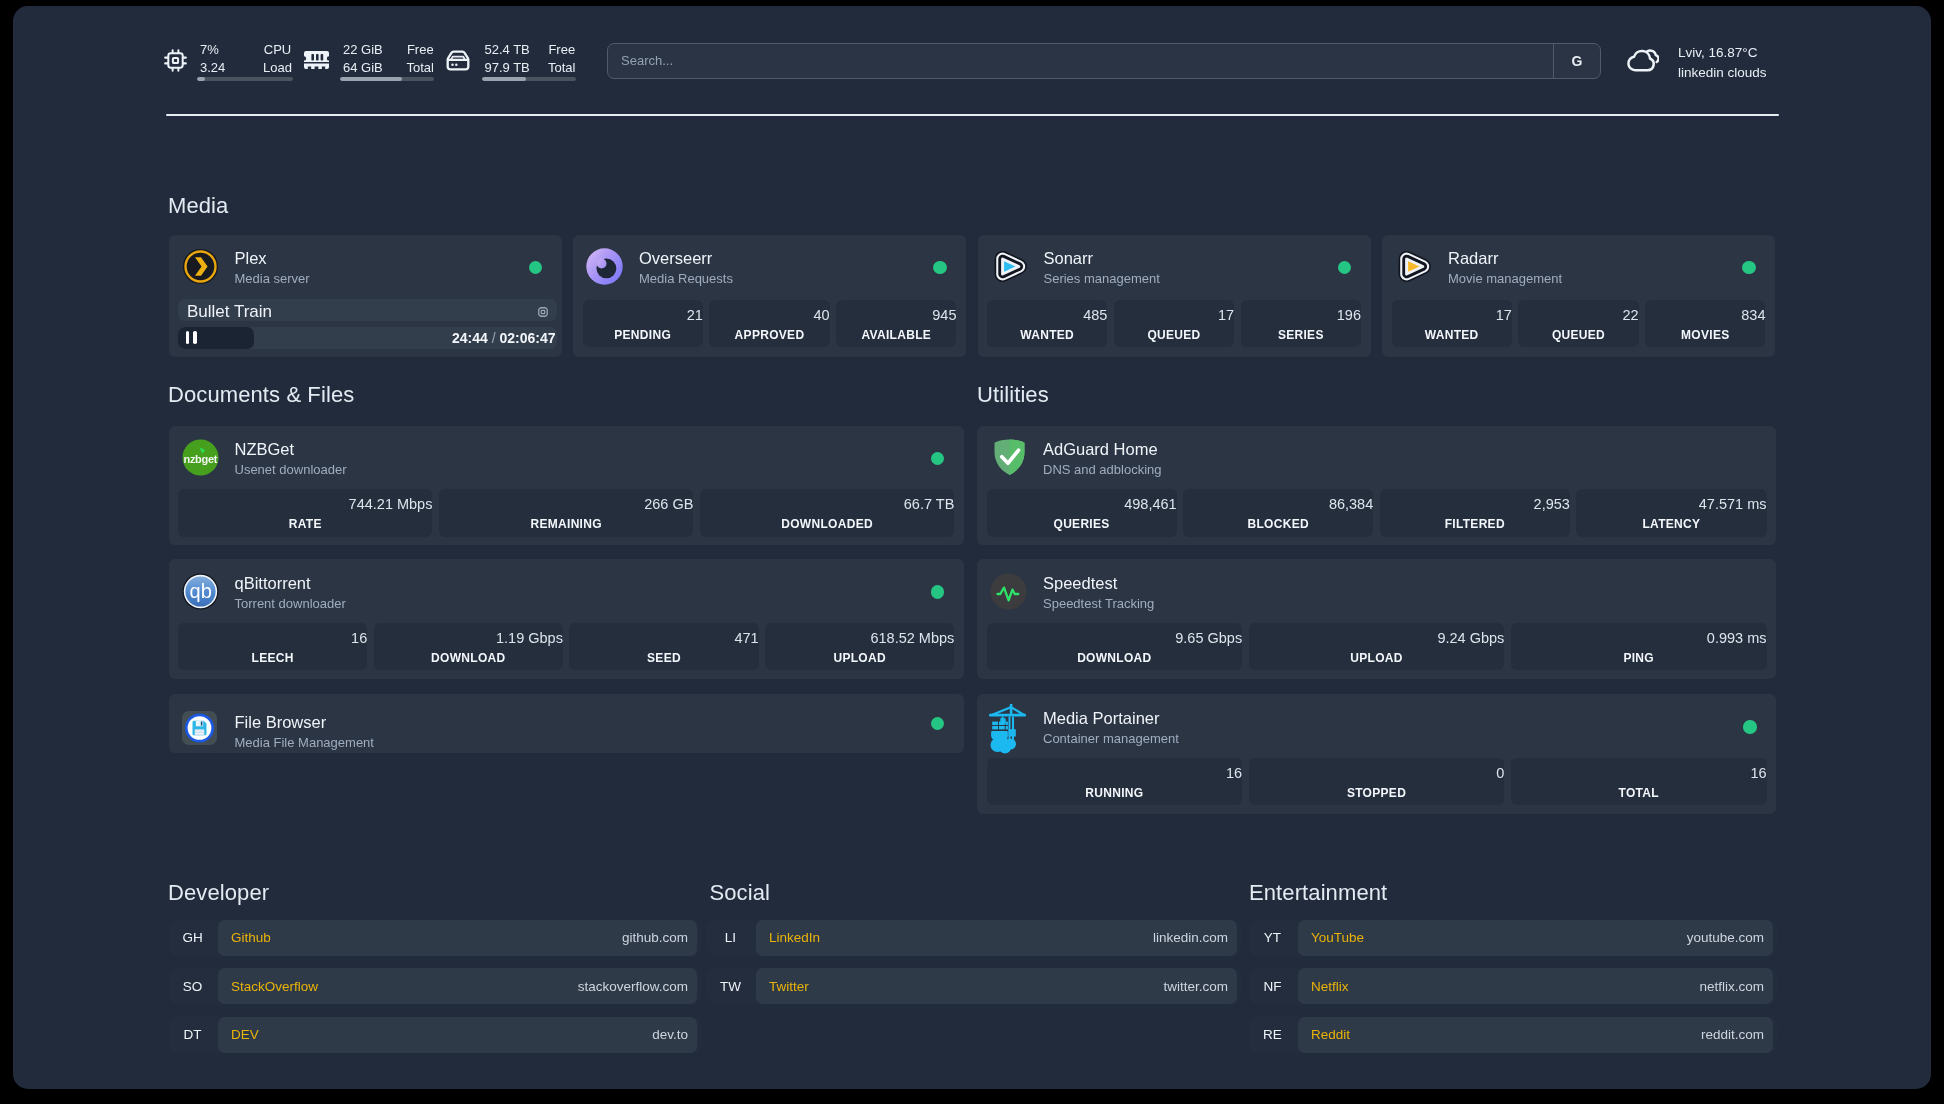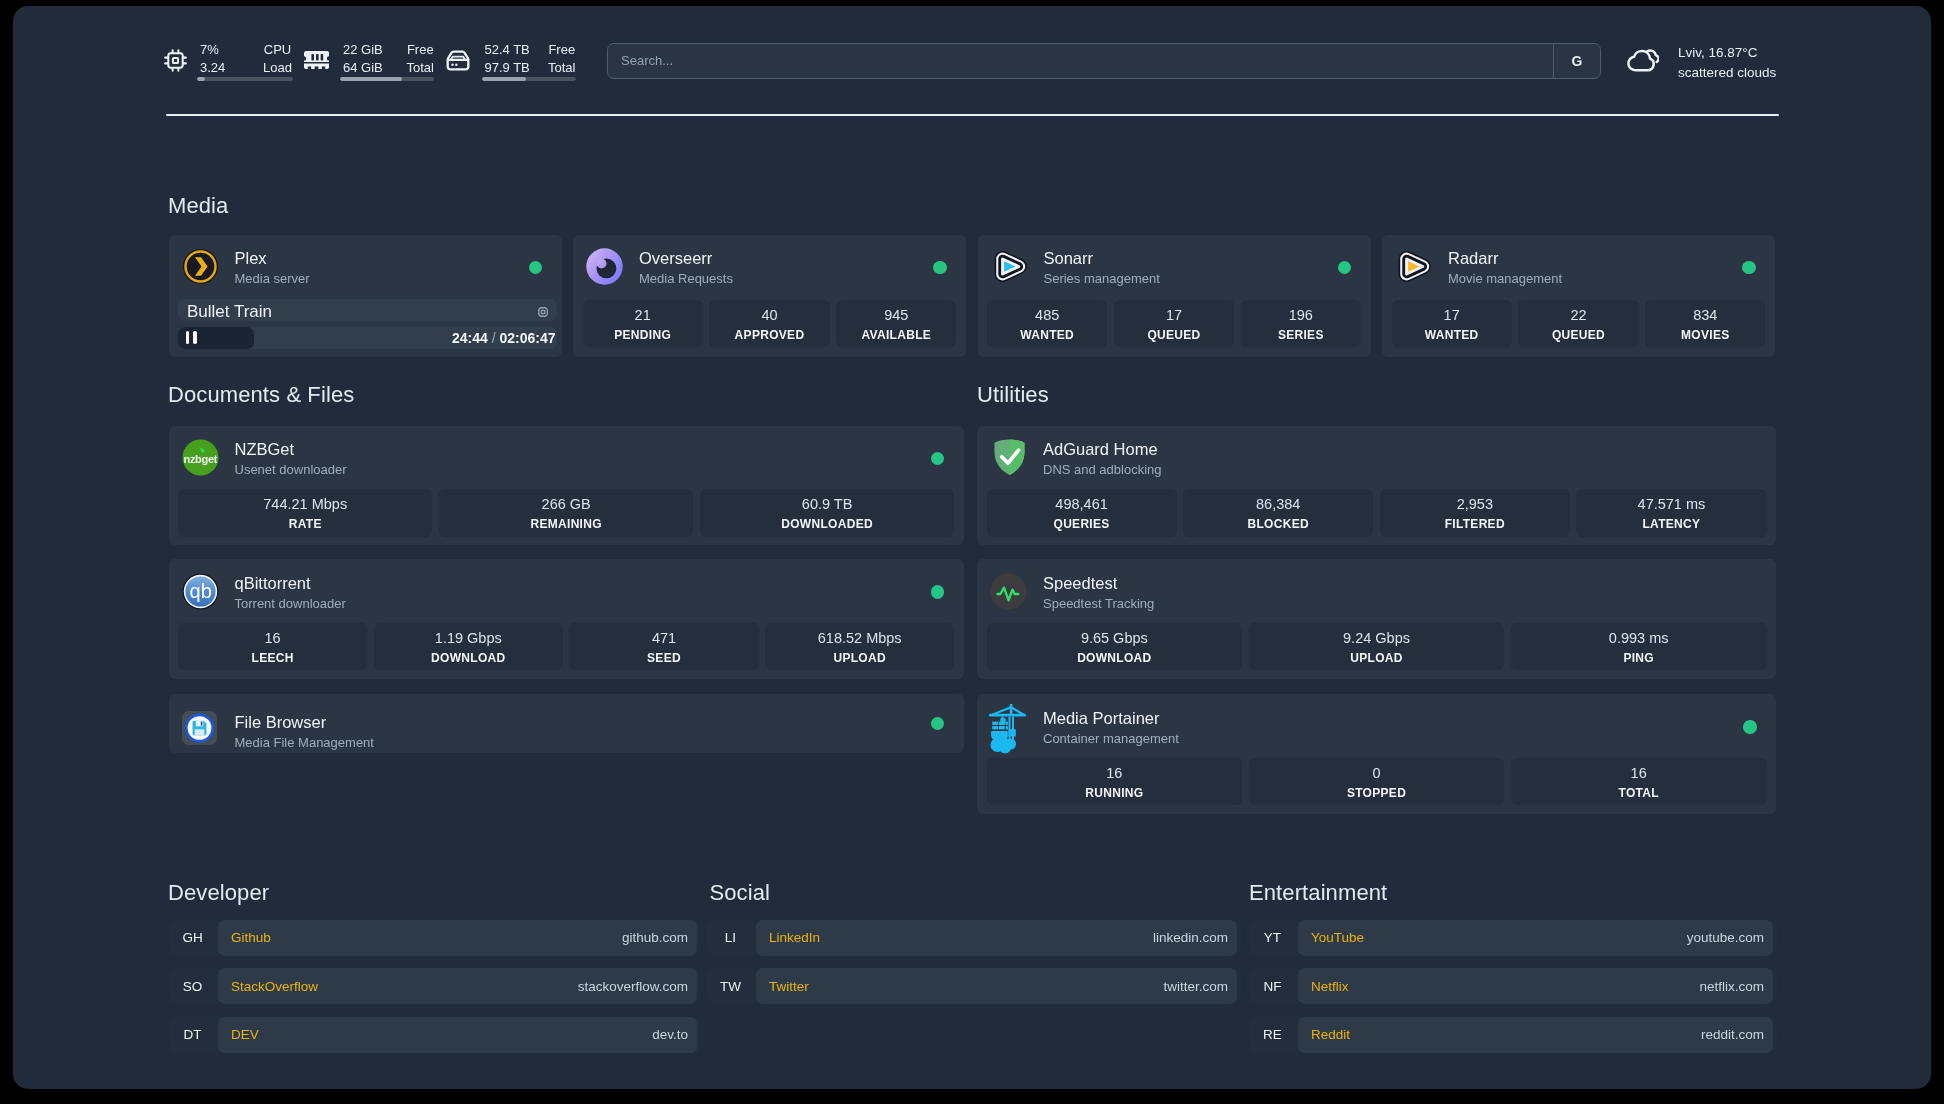--- a/index.html
+++ b/index.html
@@ -33,21 +33,21 @@
 
   .card { position:absolute; background:#2b3544; border-radius:6px; }
   .icon { position:absolute; left:13px; top:13.5px; width:37px; height:37px; }
   .t { position:absolute; left:66px; top:13.5px; font-size:16.5px; font-weight:500;
     line-height:21px; color:#f0f4f9; }
   .s { position:absolute; left:66px; top:34.5px; font-size:13px; line-height:19px; color:#9fadbf;text-align:center; }
   .dot { position:absolute; right:19.5px; top:26px; width:13.5px; height:13.5px;
     border-radius:50%; background:#25c684; }
   .stats { position:absolute; left:9.5px; right:9.5px; top:65px; height:47.5px; display:flex; gap:6.5px; }
   .stat { flex:1; background:#242e3d; border-radius:6px; text-align:center; padding-top:7px; }
-  .stat .n { font-size:14.5px; line-height:17.5px; color:#dde4ec; }
+  .stat .n { font-size:14.5px; line-height:17.5px; color:#dde4ec;text-align:right; }
   .stat .l { font-size:12px; line-height:17px; font-weight:700; color:#f4f7fb; letter-spacing:0.3px; margin-top:2.5px; }
 
   
   .mrow1 { position:absolute; left:9.5px; right:4.5px; top:64.8px; height:21.6px;
     background:#333e4d; border-radius:7px; }
   .mrow1 .mt { position:absolute; left:9px; top:2.5px; font-size:17px; font-weight:500; color:#eef2f8; }
   .mrow2 { position:absolute; left:9.5px; right:4.5px; top:92px; height:22px;
     background:#333e4d; border-radius:7px; overflow:hidden; }
   .mrow2 .fill { position:absolute; left:0; top:0; width:76px; height:100%;
     background:#1b2433; border-radius:7px; }
@@ -117,21 +117,21 @@
   <span class="gbox">G</span>
 </div>
 
 <svg class="abs" style="left:1625px;top:43px" width="34" height="31" viewBox="0 0 34 31">
   <g fill="none" stroke="#eef3f8" stroke-width="2.5" stroke-linecap="round" stroke-linejoin="round">
     <path d="M20.5 10.7 a5.4 5.4 0 0 1 10.2 1.4 a3.8 3.8 0 0 1 1 6.9"></path>
     <path fill="#212b3c" d="M10.2 27.2 h12.3 a6.1 6.1 0 0 0 2.5-11.7 a8.2 8.2 0 0 0 -16 -1.7 a6.75 6.75 0 0 0 1.2 13.4 z"></path>
   </g>
 </svg>
 <div class="weather-line" style="top:44.5px">Lviv, 16.87°C</div>
-<div class="weather-line" style="top:64.5px">scattered clouds</div>
+<div class="weather-line" style="top:64.5px">linkedin clouds</div>
 
 <div class="divider"></div>
 
 <h2 style="left:168px;top:193.3px">Media</h2>
 
 <div class="card" style="left:168.5px;top:234.5px;width:393px;height:122.5px">
   <svg class="icon" viewBox="0 0 37 37">
     <circle cx="18.5" cy="18.5" r="17.6" fill="#171a20"></circle>
     <circle cx="18.5" cy="18.5" r="15" fill="none" stroke="#e9a60e" stroke-width="2.4"></circle>
     <path d="M13 9.3 h6 l6.6 9.2 -6.6 9.2 h-6 l6.6-9.2 z" fill="#eeb011"></path>
@@ -263,21 +263,21 @@
   <div class="stats" style="top:63.5px">
     <div class="stat">
         <div class="n">744.21 Mbps</div>
         <div class="l">RATE</div>
       </div>
     <div class="stat">
         <div class="n">266 GB</div>
         <div class="l">REMAINING</div>
       </div>
     <div class="stat">
-        <div class="n">60.9 TB</div>
+        <div class="n">66.7 TB</div>
         <div class="l">DOWNLOADED</div>
       </div>
   </div>
 </div>
 
 <div class="card" style="left:977px;top:425.7px;width:799px;height:119.5px">
   <svg class="icon" style="left:13.5px;top:11.5px;height:40px" viewBox="0 0 37 40">
     <path d="M18.5 2.6 C12.9 2.6 7.5 3.7 3.5 5.7 L3.5 15.1 C3.5 25.5 9.4 33.4 18.5 38.1 C27.6 33.4 33.5 25.5 33.5 15.1 L33.5 5.7 C29.5 3.7 24.1 2.6 18.5 2.6 z" fill="#63ad76"></path>
     <path d="M18.5 2.6 c5.6 0 11 1.1 15 3.1 v9.4 c0 10.4-5.9 18.3-15 23 z" fill="#57bd69"></path>
     <path d="M10.8 19.8 l6.2 6.4 L27.6 13.1" fill="none" stroke="#fff" stroke-width="3.7" stroke-linecap="round" stroke-linejoin="round"></path>

